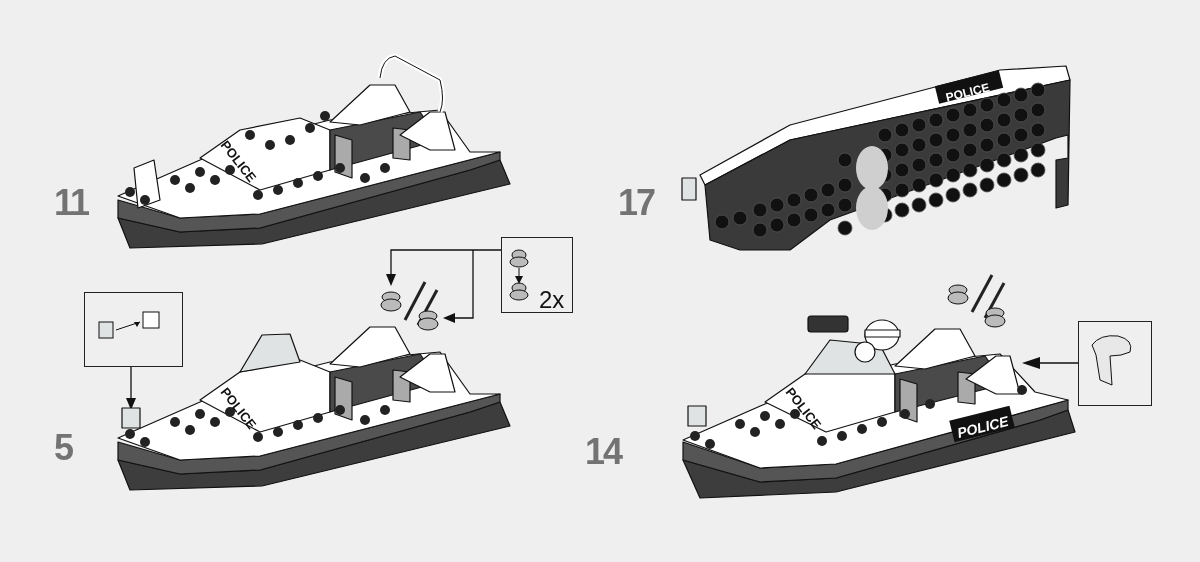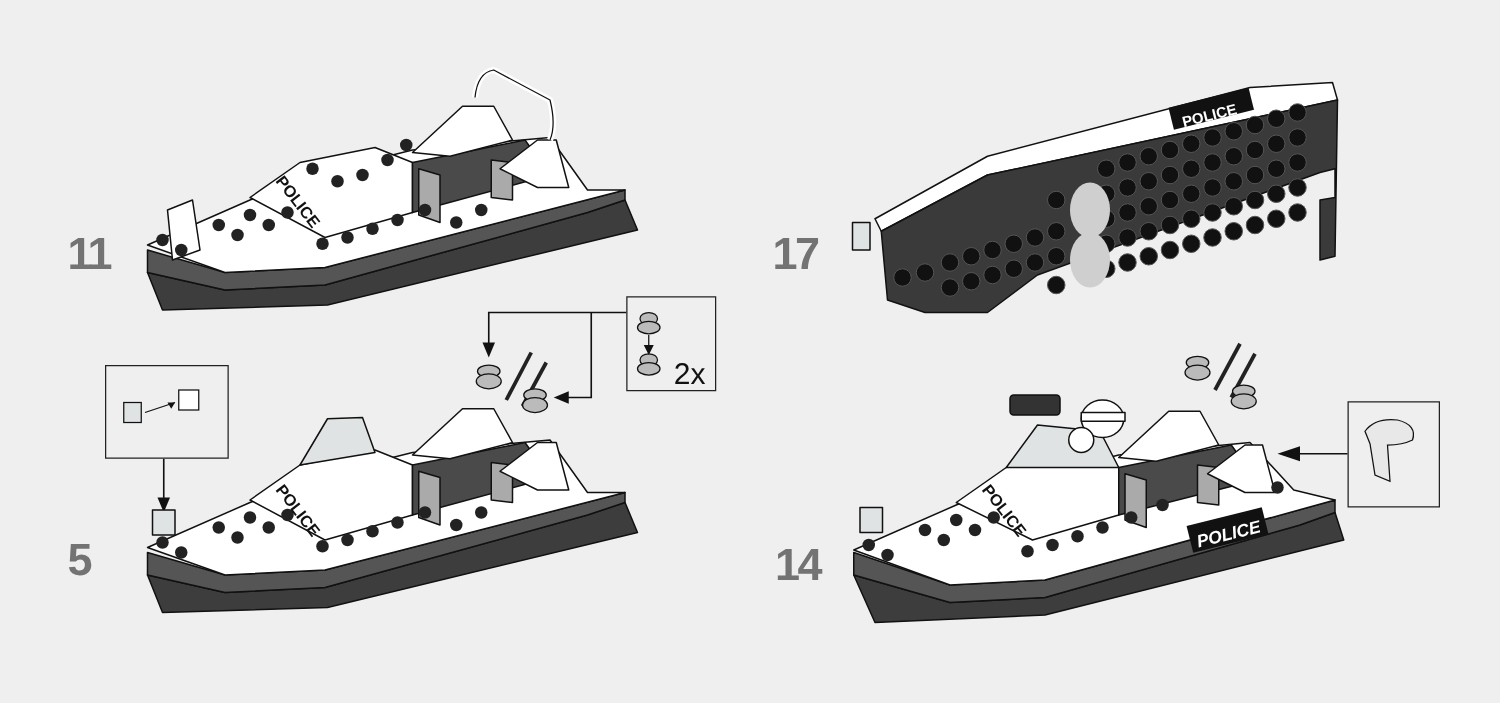--- a/index.html
+++ b/index.html
@@ -206,21 +206,21 @@
       <circle cx="845" cy="185" r="7"></circle>
       <circle cx="845" cy="205" r="7"></circle>
       <circle cx="845" cy="228" r="7"></circle>
   </g>
   <ellipse cx="872" cy="168" rx="16" ry="22" fill="#cfcfcf"></ellipse>
   <ellipse cx="872" cy="208" rx="16" ry="22" fill="#cfcfcf"></ellipse>
   <rect x="936" y="78" width="66" height="18" fill="#111" transform="rotate(-14 969 87)"></rect>
   <text x="944" y="96" transform="rotate(-14 969 87)" font-family="Liberation Sans, sans-serif" font-weight="bold" font-size="12" fill="#fff">POLICE</text>
 </svg>
 
-<div class="step-num" style="left:620px;top:392px;text-align:center;">14</div>
+<div class="step-num" style="left:585px;top:392px;text-align:center;">14</div>
 <div class="callout" style="left:1078px;top:321px;width:74px;height:85px;"></div>
 <svg width="1" height="1" style="left:0;top:0;">
   <path d="M1092,345 Q1100,334 1118,336 Q1134,340 1130,352 Q1122,356 1110,356 L1112,385 L1100,380 L1096,355 Z" fill="#e8e8e8" stroke="#111" stroke-width="1"></path>
   <line x1="1078" y1="363" x2="1040" y2="363" stroke="#111" stroke-width="1.3"></line>
   <polygon points="1022,363 1040,357 1040,369" fill="#111"></polygon>
 </svg>
 <svg width="1" height="1" style="left:0;top:0;">
   <g stroke="#111" stroke-width="1.2" stroke-linejoin="round">
     <polygon points="683,460 700,498 836,492 1075,432 1068,410 1040,420 836,478 760,482" fill="#3d3d3d"></polygon>
     <polygon points="683,442 683,460 760,482 836,478 1040,420 1068,410 1068,400 836,464 760,468" fill="#555"></polygon>

